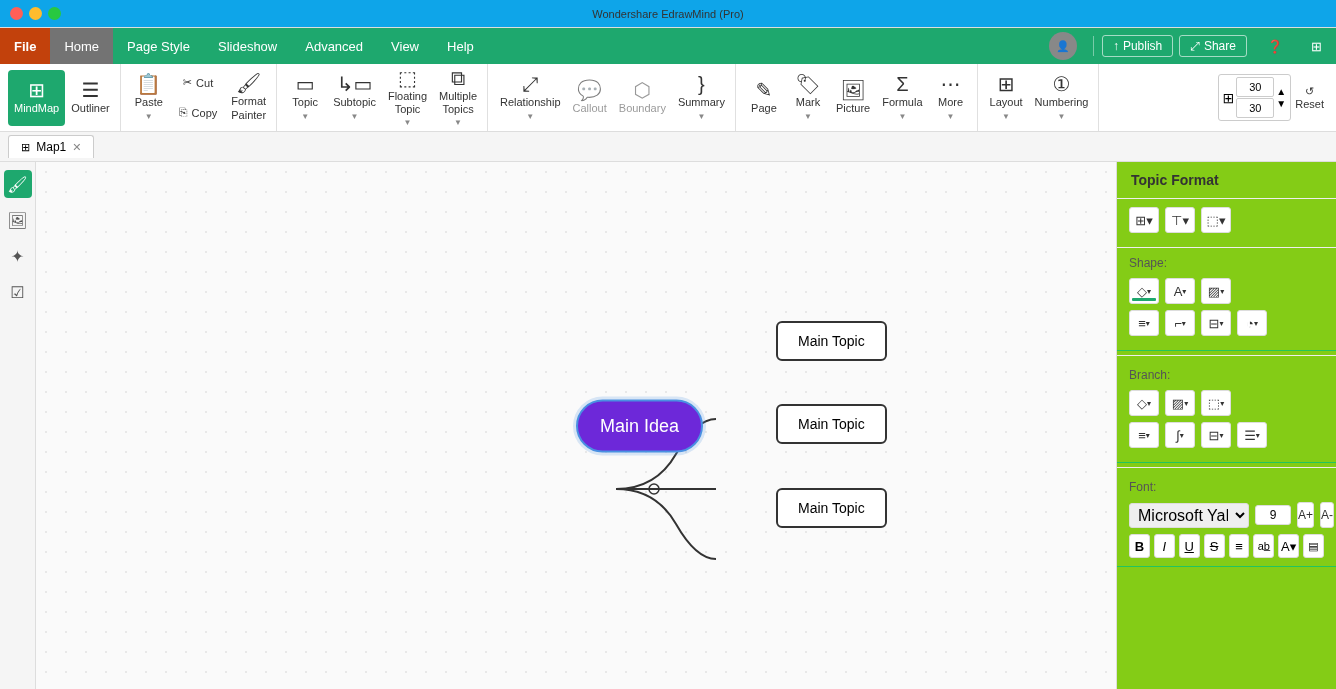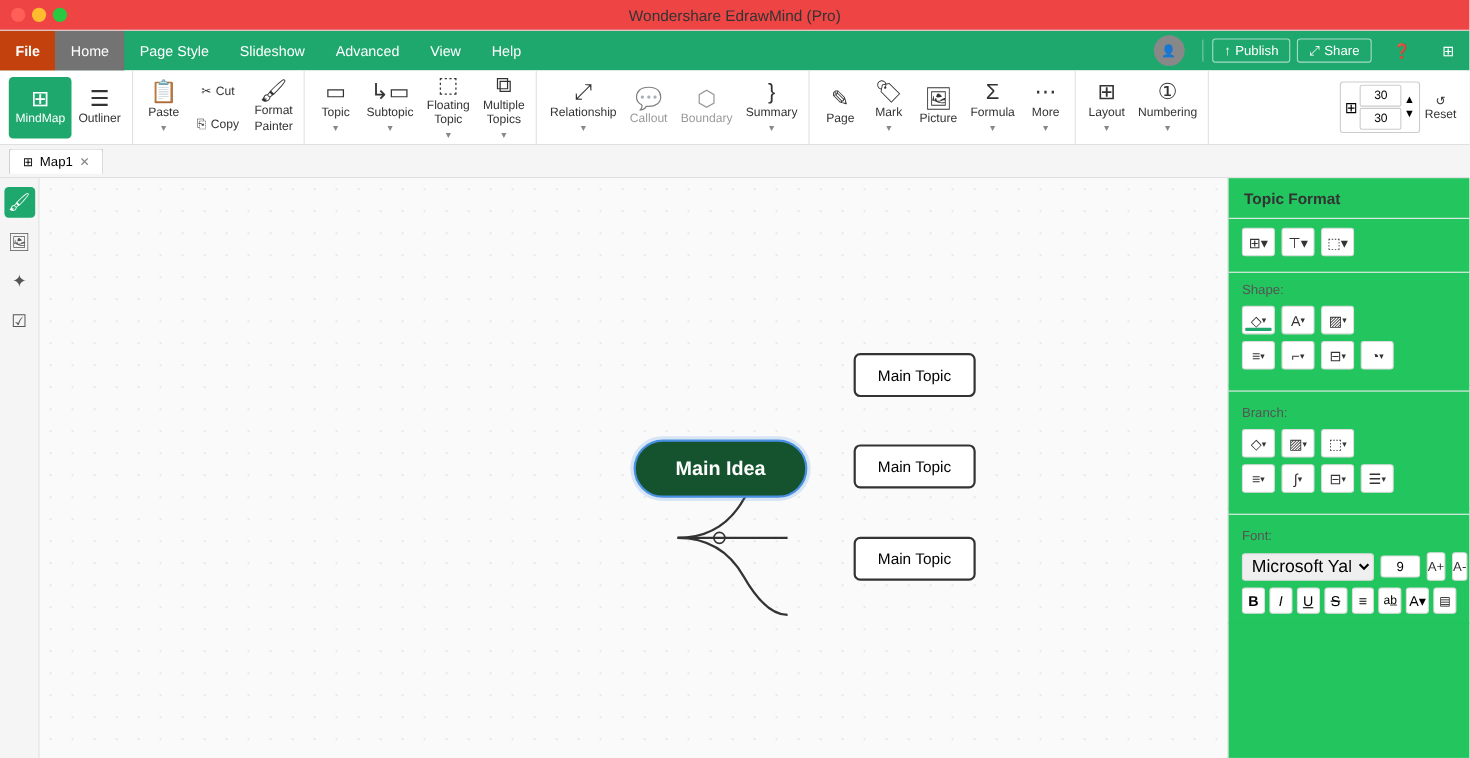--- a/index.html
+++ b/index.html
@@ -1,25 +1,25 @@
 <!DOCTYPE html>
 <html><head>
   <meta charset="utf-8">
   <style>
     * { box-sizing: border-box; margin: 0; padding: 0; }
     body { font-family: 'Segoe UI', Arial, sans-serif; font-size: 13px; background: #f0f0f0; overflow: hidden; }
 
     
     .title-bar {
-      background: #ef4444;
+      background: #0ea5e9;
       height: 28px;
       display: flex;
       align-items: center;
       justify-content: center;
-      font-size: 14px;
+      font-size: 11px;
       color: #333;
       position: relative;
       border-bottom: 1px solid #ddd;
     }
     .traffic-lights {
       position: absolute;
       left: 10px;
       display: flex;
       gap: 6px;
       align-items: center;
@@ -185,21 +185,21 @@
       position: absolute;
       inset: 0;
       background-image: radial-gradient(circle, #ccc 1px, transparent 1px);
       background-size: 20px 20px;
       opacity: 0.4;
     }
 
     
     .right-panel {
       width: 220px;
-      background: #22c55e;
+      background: #84cc16;
       border-left: 1px solid #ddd;
       display: flex;
       flex-direction: column;
     }
     .panel-title {
       padding: 10px 14px;
       font-size: 14px;
       font-weight: 600;
       border-bottom: 1px solid #eee;
       color: #333;
@@ -502,22 +502,22 @@
       <path d="M 580 327 L 680 327" stroke="#333" stroke-width="2" fill="none"></path>
 
       <path d="M 580 327 Q 620 327 640 362 Q 660 397 680 397" stroke="#333" stroke-width="2" fill="none"></path>
 
       <circle cx="618" cy="327" r="5" fill="none" stroke="#333" stroke-width="1.5"></circle>
     </svg>
 
     <div style="position:absolute;left:50%;top:50%;transform:translate(-50%,-50%);">
 
       <div style="position:absolute;left:0;top:50%;transform:translateY(-50%);
-                  background:#14532d;color:white;font-size:18px;font-weight:bold;
-                  padding:14px 36px;border-radius:30px;
+                  background:#6d28d9;color:white;font-size:18px;font-weight:normal;
+                  padding:14px 22px;border-radius:30px;
                   border:2.5px solid #4a90e2;white-space:nowrap;z-index:10;
                   box-shadow:0 0 0 3px rgba(74,144,226,0.2);">
         <span>Main Idea</span>
       </div>
 
       <div style="position:absolute;left:200px;top:calc(50% - 105px);
                   background:white;border:2px solid #333;border-radius:6px;
                   padding:10px 20px;font-size:14px;font-weight:500;white-space:nowrap;">
         <span>Main Topic</span>
       </div>

